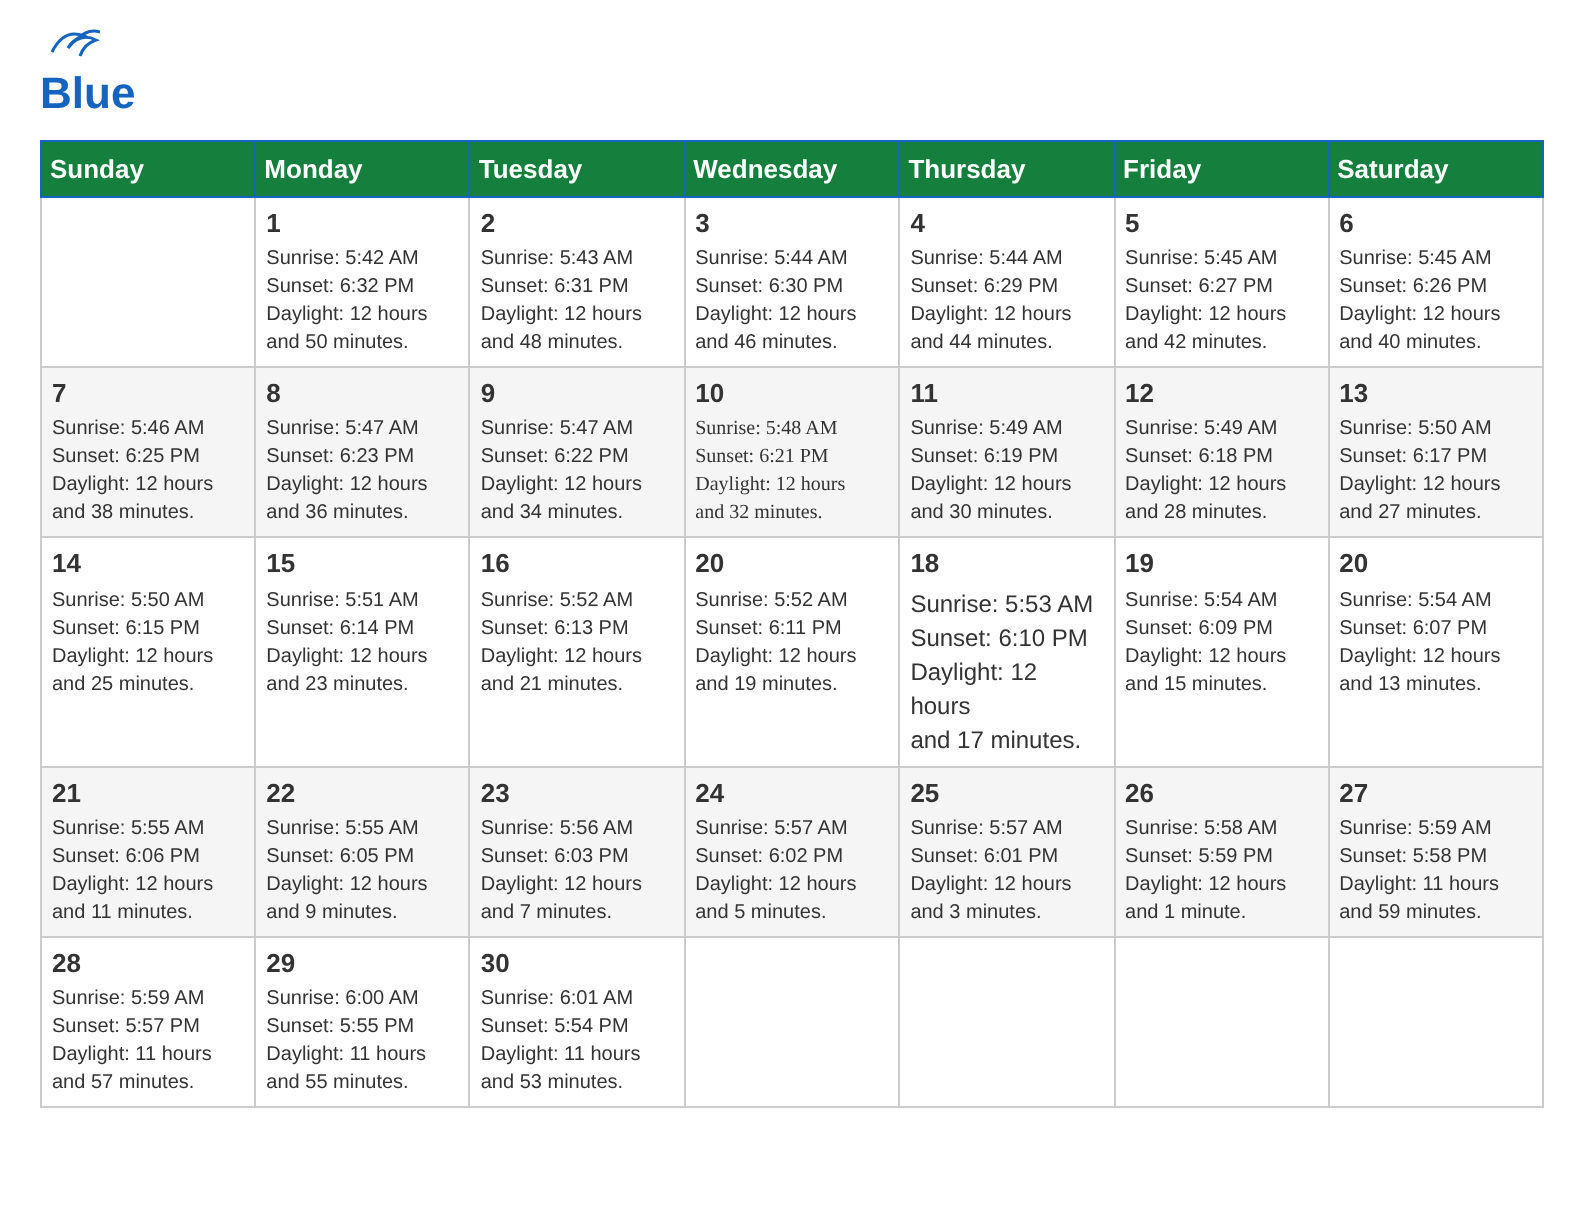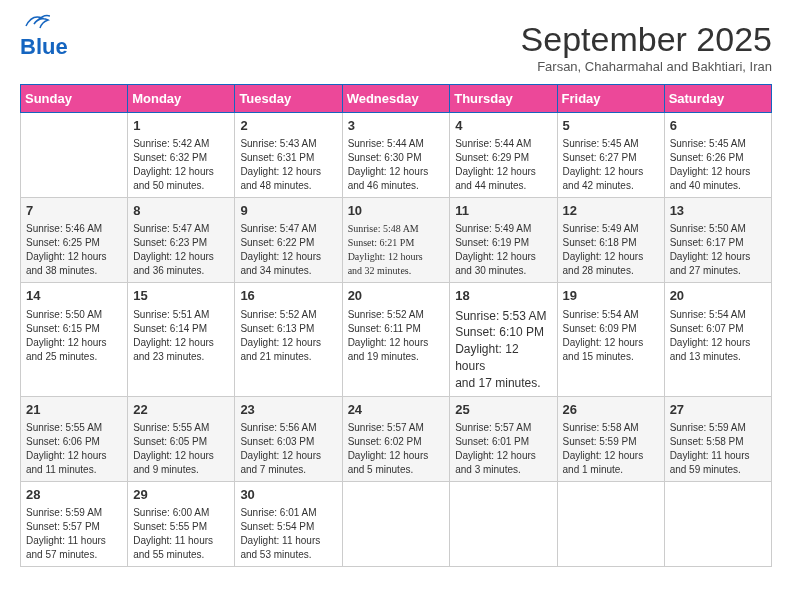--- a/index.html
+++ b/index.html
@@ -27,21 +27,21 @@
     }
     .title-section {
       text-align: right;
     }
     .calendar {
       width: 100%;
       border-collapse: collapse;
       border: 1px solid #ccc;
     }
     .calendar th {
-      background: #ec4899;
+      background: #15803d;
       color: #fff;
       font-size: 13px;
       padding: 6px 4px;
       text-align: left;
       border: 1px solid #1565c0;
     }
     .calendar td {
       border: 1px solid #ccc;
       vertical-align: top;
       padding: 4px 5px;
@@ -72,24 +72,20 @@
     <div class="logo-wrapper">
 
       <svg width="28" height="22" viewBox="0 0 28 22" style="margin-left:2px; margin-top:-8px;">
         <path d="M4 14 Q10 2 20 6 Q14 8 12 12 Q18 4 26 8 Q20 10 18 16" stroke="#1565c0" stroke-width="1.5" fill="none"></path>
         <path d="M16 8 Q22 2 28 4" stroke="#1565c0" stroke-width="1.5" fill="none"></path>
       </svg>
     </div>
     <div>
       <span style="font-size:22px; font-weight:bold; color:#1565c0;">Blue</span>
     </div>
-  </div>
-  <div class="title-section">
-    <div style="font-size:34px; color:#333; font-weight:normal;">September 2025</div>
-    <div style="font-size:13px; color:#555;">Farsan, Chaharmahal and Bakhtiari, Iran</div>
   </div>
 </div>
 
 <table class="calendar">
   <thead>
     <tr>
       <th>Sunday</th>
       <th>Monday</th>
       <th>Tuesday</th>
       <th>Wednesday</th>

